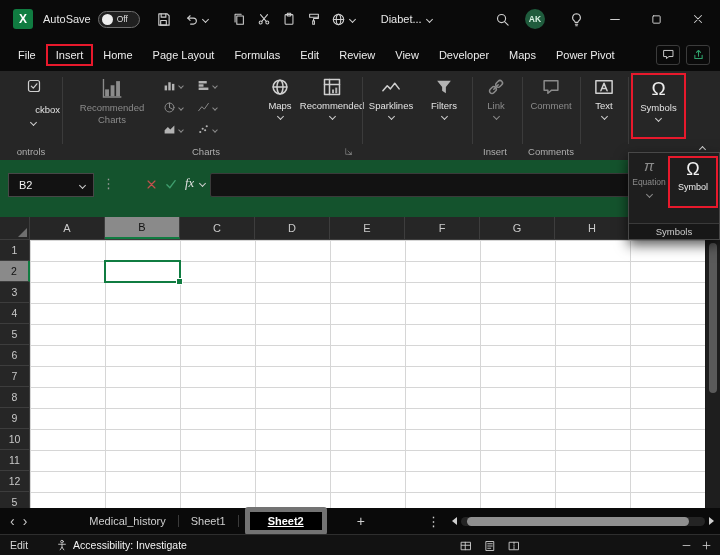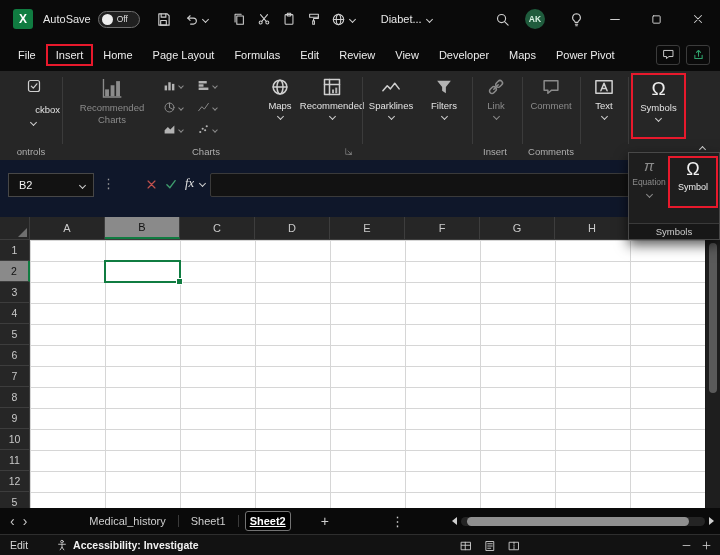--- a/index.html
+++ b/index.html
@@ -38,21 +38,21 @@
   .dim .blabel{color:#8b8b8b}
   .smbtn{position:absolute;display:flex;align-items:center;gap:3px}
   .smbtn .chev{width:4px;height:4px}
 
   
   #sym-panel{position:absolute;left:628px;top:152px;width:92px;height:88px;background:#1e1e1e;border:1px solid #484848;z-index:60;box-shadow:0 5px 12px rgba(0,0,0,.65)}
   .sym-item{position:absolute;display:flex;flex-direction:column;align-items:center;gap:2px}
   .sym-footer{position:absolute;left:0;right:0;bottom:0;height:16px;background:#171717;border-top:1px solid #3a3a3a;text-align:center;font-size:9.5px;color:#cfcfcf;line-height:16px}
 
   
-  #fbar{position:absolute;left:0;top:160px;width:720px;height:57px;background:#0f172a}
+  #fbar{position:absolute;left:0;top:160px;width:720px;height:57px;background:#14532d}
   #namebox{position:absolute;left:8px;top:13px;width:86px;height:24px;background:#121212;border:1px solid #474747;display:flex;align-items:center;color:#f2f2f2;padding-left:10px;font-size:11px}
   #fxinput{position:absolute;left:210px;top:13px;width:504px;height:24px;background:#121212;border:1px solid #3a3a3a;border-radius:2px;color:#eee;line-height:22px;padding-left:6px}
   .fx{font-family:"Liberation Serif",serif;font-style:italic;font-size:12.5px;color:#e2e2e2}
 
   
   #cheads{position:absolute;left:0;top:217px;width:720px;height:23px;background:#262626;display:flex;border-bottom:1px solid #3d3d3d}
   .corner{width:30px;height:100%;position:relative;border-right:1px solid #3d3d3d}
   .corner:after{content:"";position:absolute;right:2px;bottom:2px;border-left:9px solid transparent;border-bottom:9px solid #707070}
   .ch{width:75px;display:flex;align-items:center;justify-content:center;color:#c9c9c9;border-right:1px solid #3d3d3d;font-size:11px}
   .ch.sel{background:#8a8a8a;color:#111;border-bottom:2px solid var(--accent-green,#107c41)}
@@ -66,32 +66,32 @@
   #cells{position:absolute;left:30px;top:0;width:675px;height:268px;background:#fff;background-image:repeating-linear-gradient(to right,#d6d6d6 0 1px,transparent 1px 75px),repeating-linear-gradient(to bottom,#d6d6d6 0 1px,transparent 1px 21px)}
   #selbox{position:absolute;left:74px;top:20px;width:77px;height:23px;border:2px solid var(--accent-green,#107c41);background:#fff}
   #selbox:after{content:"";position:absolute;right:-4px;bottom:-4px;width:5px;height:5px;background:var(--accent-green,#107c41);border:1px solid #fff}
   #vscroll{position:absolute;left:706px;top:0;width:14px;height:268px;background:#1e1e1e}
   .vthumb{position:absolute;left:3px;top:3px;width:8px;height:150px;background:#5a5a5a;border-radius:4px}
 
   
   #sheetbar{position:absolute;left:0;top:508px;width:720px;height:26px;background:#0a0a0a;display:flex;align-items:center}
   .snav{color:#c9c9c9;font-size:14px;line-height:14px;padding:0 4px}
   .stab{color:#cfcfcf;font-size:11px;padding:4px 12px;white-space:nowrap}
-  .stab.active{color:#fff;font-weight:bold;text-decoration:underline;border:1px solid #737373;border-radius:3px;padding:3px 4px;background:#000}
+  .stab.active{color:#fff;font-weight:bold;text-decoration:underline;border:5px solid #737373;border-radius:3px;padding:3px 18px;background:#000}
   .stabsep{width:1px;height:12px;background:#3a3a3a}
   #hscroll{position:absolute;left:452px;top:7px;width:262px;height:12px;display:flex;align-items:center}
   .harrow{width:0;height:0;border-top:4px solid transparent;border-bottom:4px solid transparent}
   .harrow.left{border-right:5px solid #cfcfcf}
   .harrow.right{border-left:5px solid #cfcfcf}
   .htrack{flex:1;height:9px;background:#242424;border-radius:5px;margin:0 4px;position:relative}
   .hthumb{position:absolute;left:6px;top:0;height:9px;width:222px;background:#8f8f8f;border-radius:5px}
 
   
   #statusbar{position:absolute;left:0;top:534px;width:720px;height:21px;background:#121212;border-top:1px solid #2e2e2e;display:flex;align-items:center;font-size:10.5px;color:#d6d6d6}
-  .sb-bold{font-weight:bold;color:#f2f2f2}
+  .sb-bold{font-weight:normal;color:#f2f2f2}
   .sb-mid{position:absolute;left:460px;top:0;height:21px;display:flex;align-items:center;gap:12px}
   .sb-right{position:absolute;right:8px;top:0;height:21px;display:flex;align-items:center;gap:9px}
 </style>
 </head>
 <body>
 
 <div id="app">
 
   <div id="titlebar">
     <div class="xlogo">X</div>

